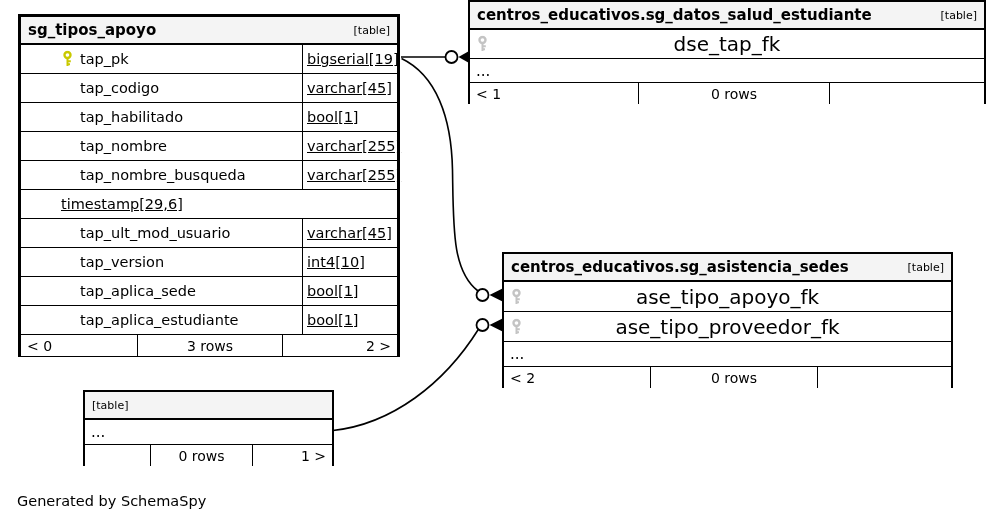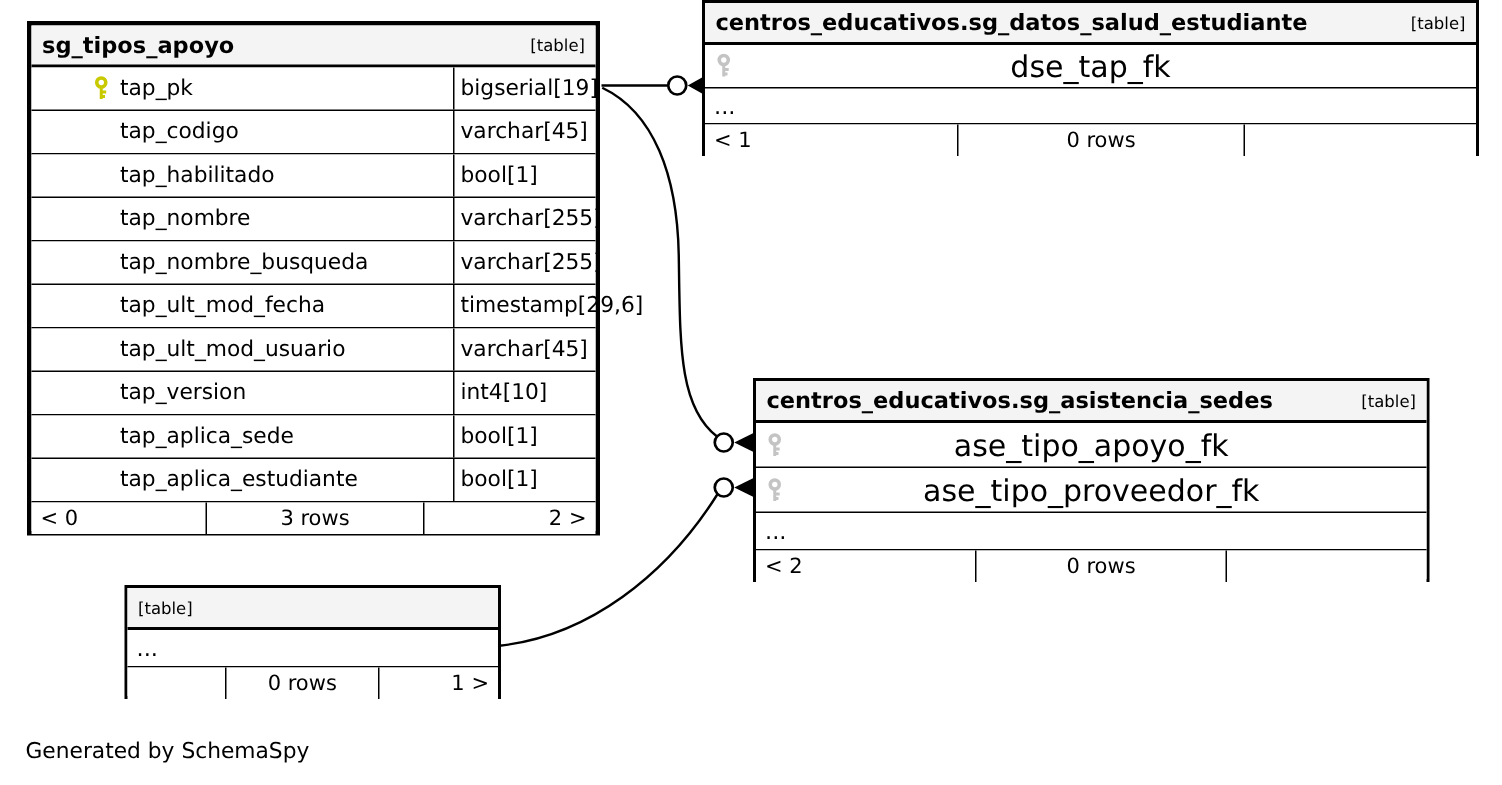--- a/index.html
+++ b/index.html
@@ -41,21 +41,21 @@
   }
   .t1 .row { height:29px; }
   .name-cell {
     position:relative; height:100%;
     display:flex; align-items:center;
     padding-left:23px; box-sizing:border-box;
     border-right:1px solid #000;
     width:246px; flex:none;
     white-space:nowrap;
   }
-  .type-cell { padding-left:4px; white-space:nowrap; }
+  .type-cell { padding-left:4px; white-space:nowrap;text-decoration:underline; }
   .key-ico { position:absolute; left:5px; top:50%; transform:translateY(-50%); }
   .fk-row {
     position:relative;
     display:flex; align-items:center; justify-content:center;
     border-bottom:1px solid #000;
     box-sizing:border-box;
     font-size:20px; flex:none; background:#fff;
   }
   .fk-row .key-ico { left:7px; }
   .dots-row {
@@ -138,23 +138,20 @@
       </div>
     <div class="type-cell">varchar[255]</div>
   </div>
   <div class="row">
     <div class="name-cell">
         <span>tap_nombre_busqueda</span>
       </div>
     <div class="type-cell">varchar[255]</div>
   </div>
   <div class="row">
-    <div class="name-cell">
-        <span>tap_ult_mod_fecha</span>
-      </div>
     <div class="type-cell">timestamp[29,6]</div>
   </div>
   <div class="row">
     <div class="name-cell">
         <span>tap_ult_mod_usuario</span>
       </div>
     <div class="type-cell">varchar[45]</div>
   </div>
   <div class="row">
     <div class="name-cell">

